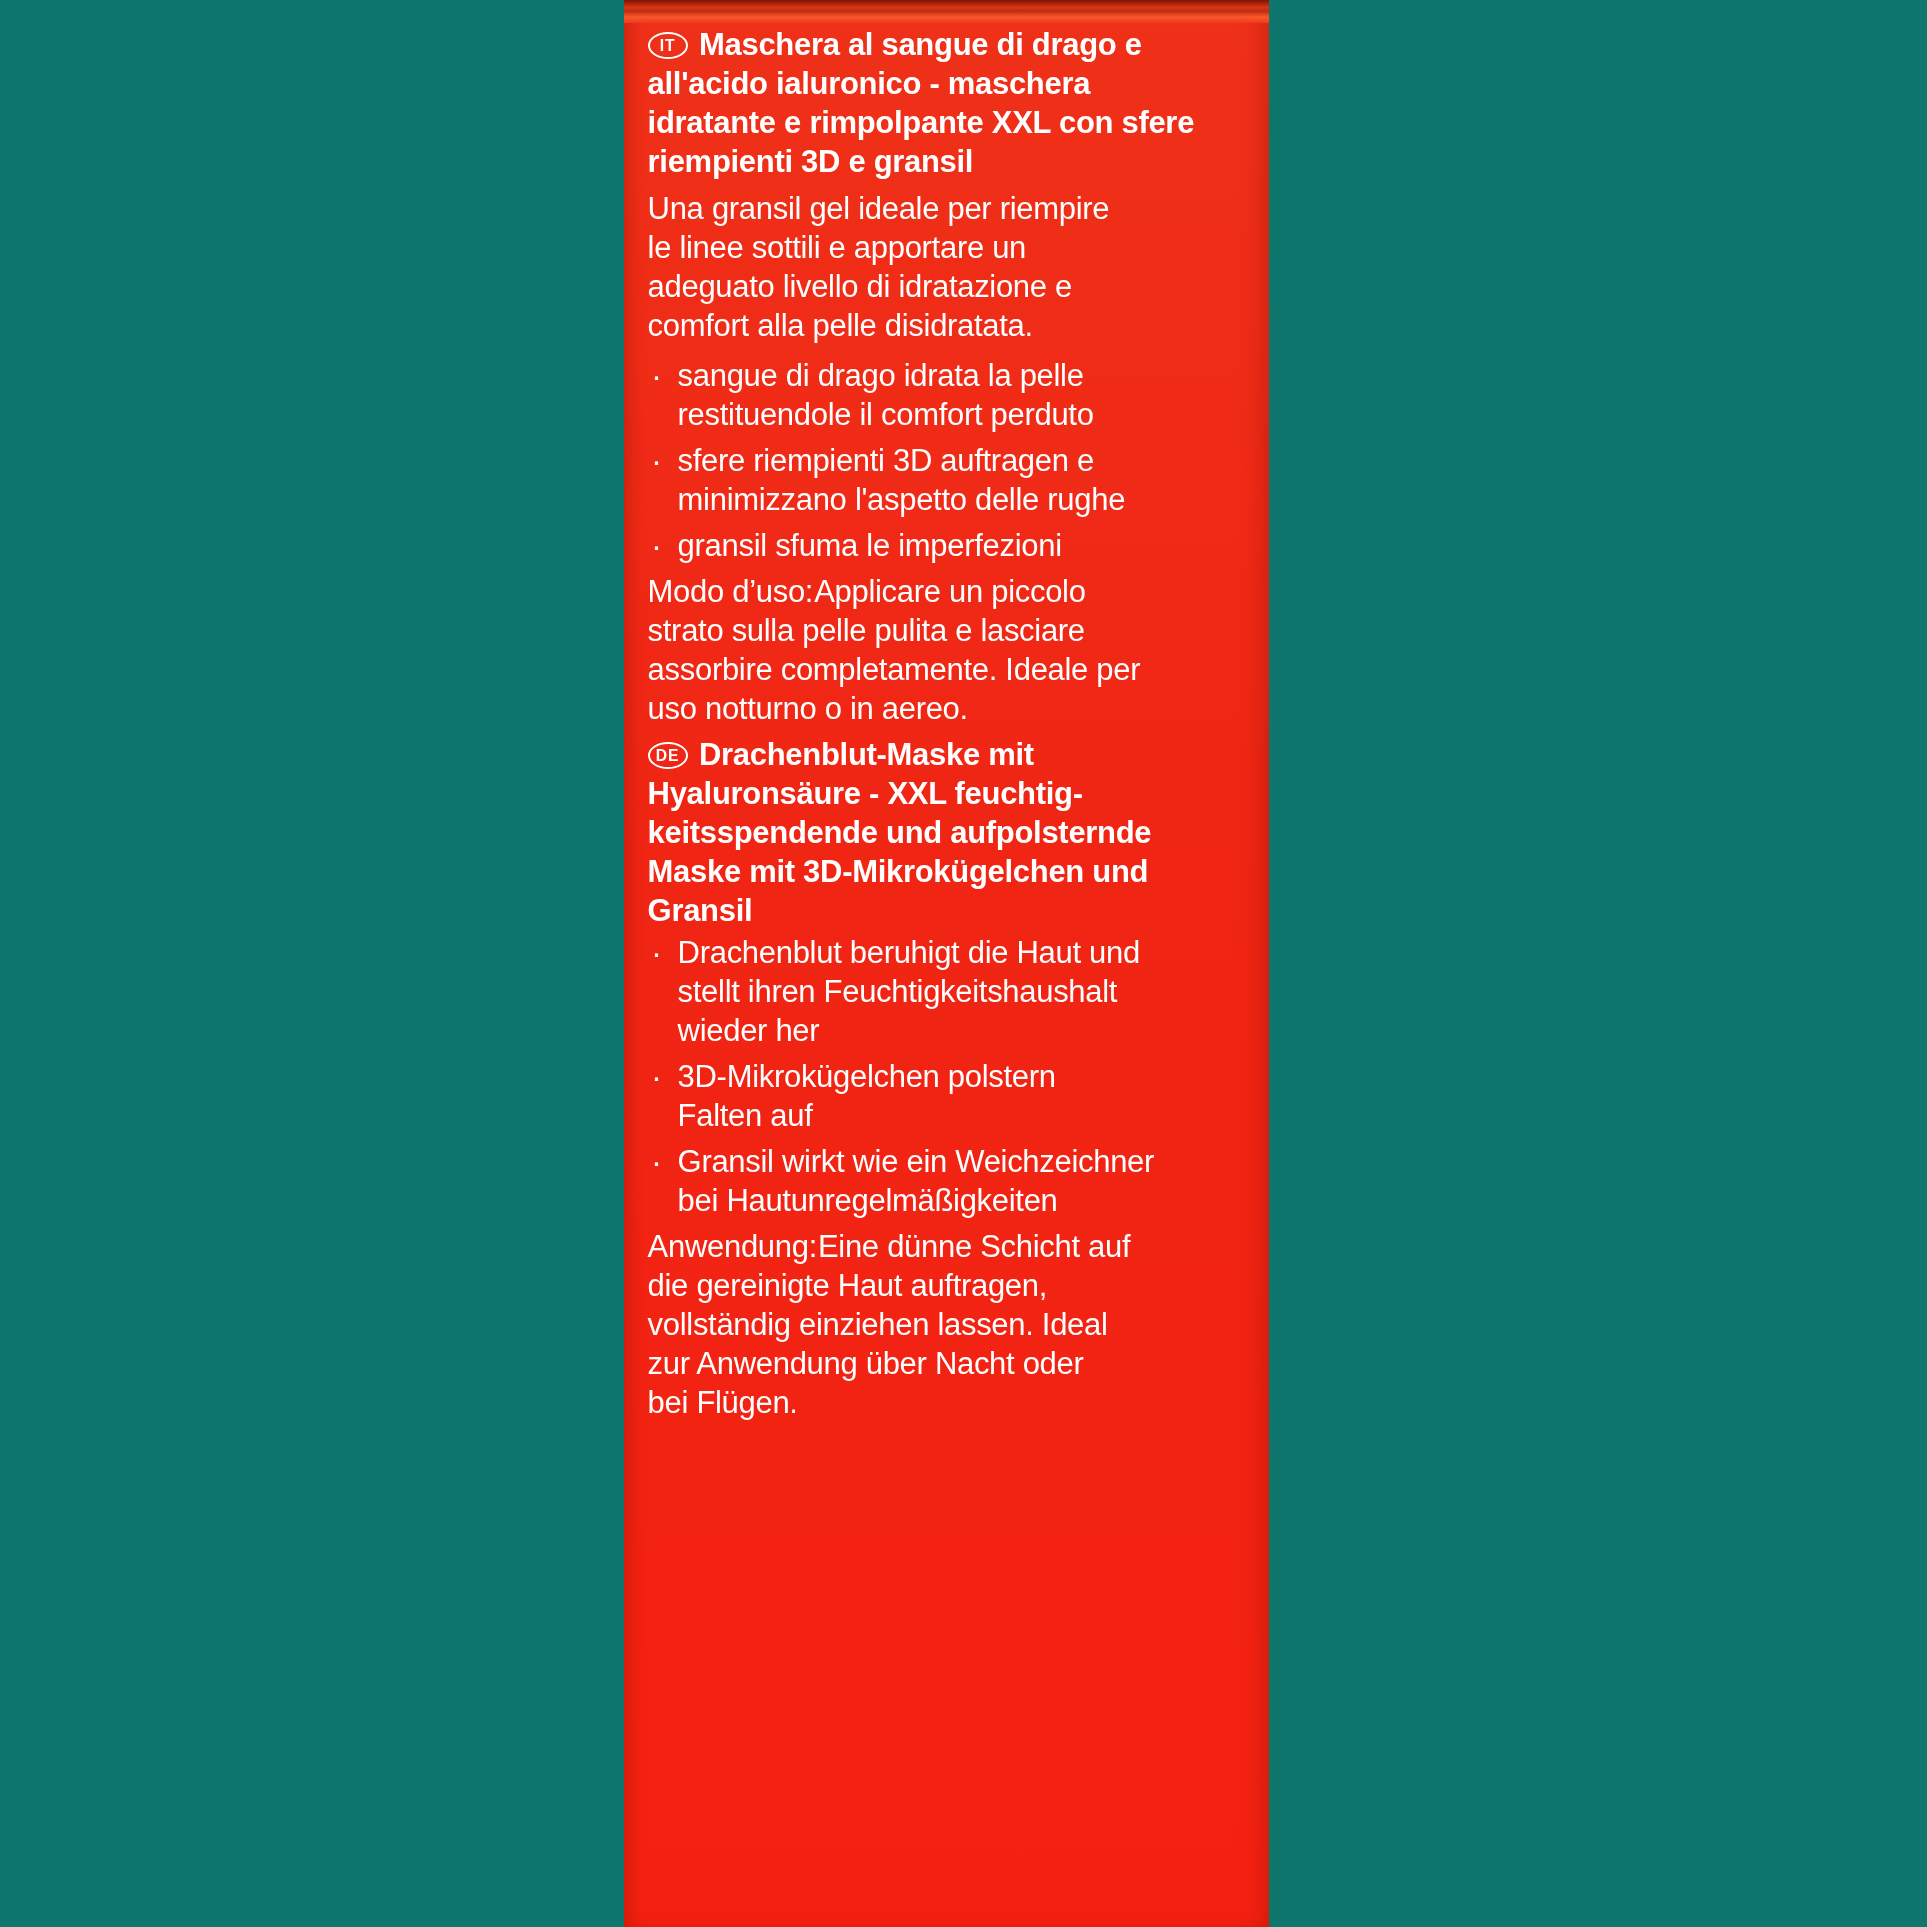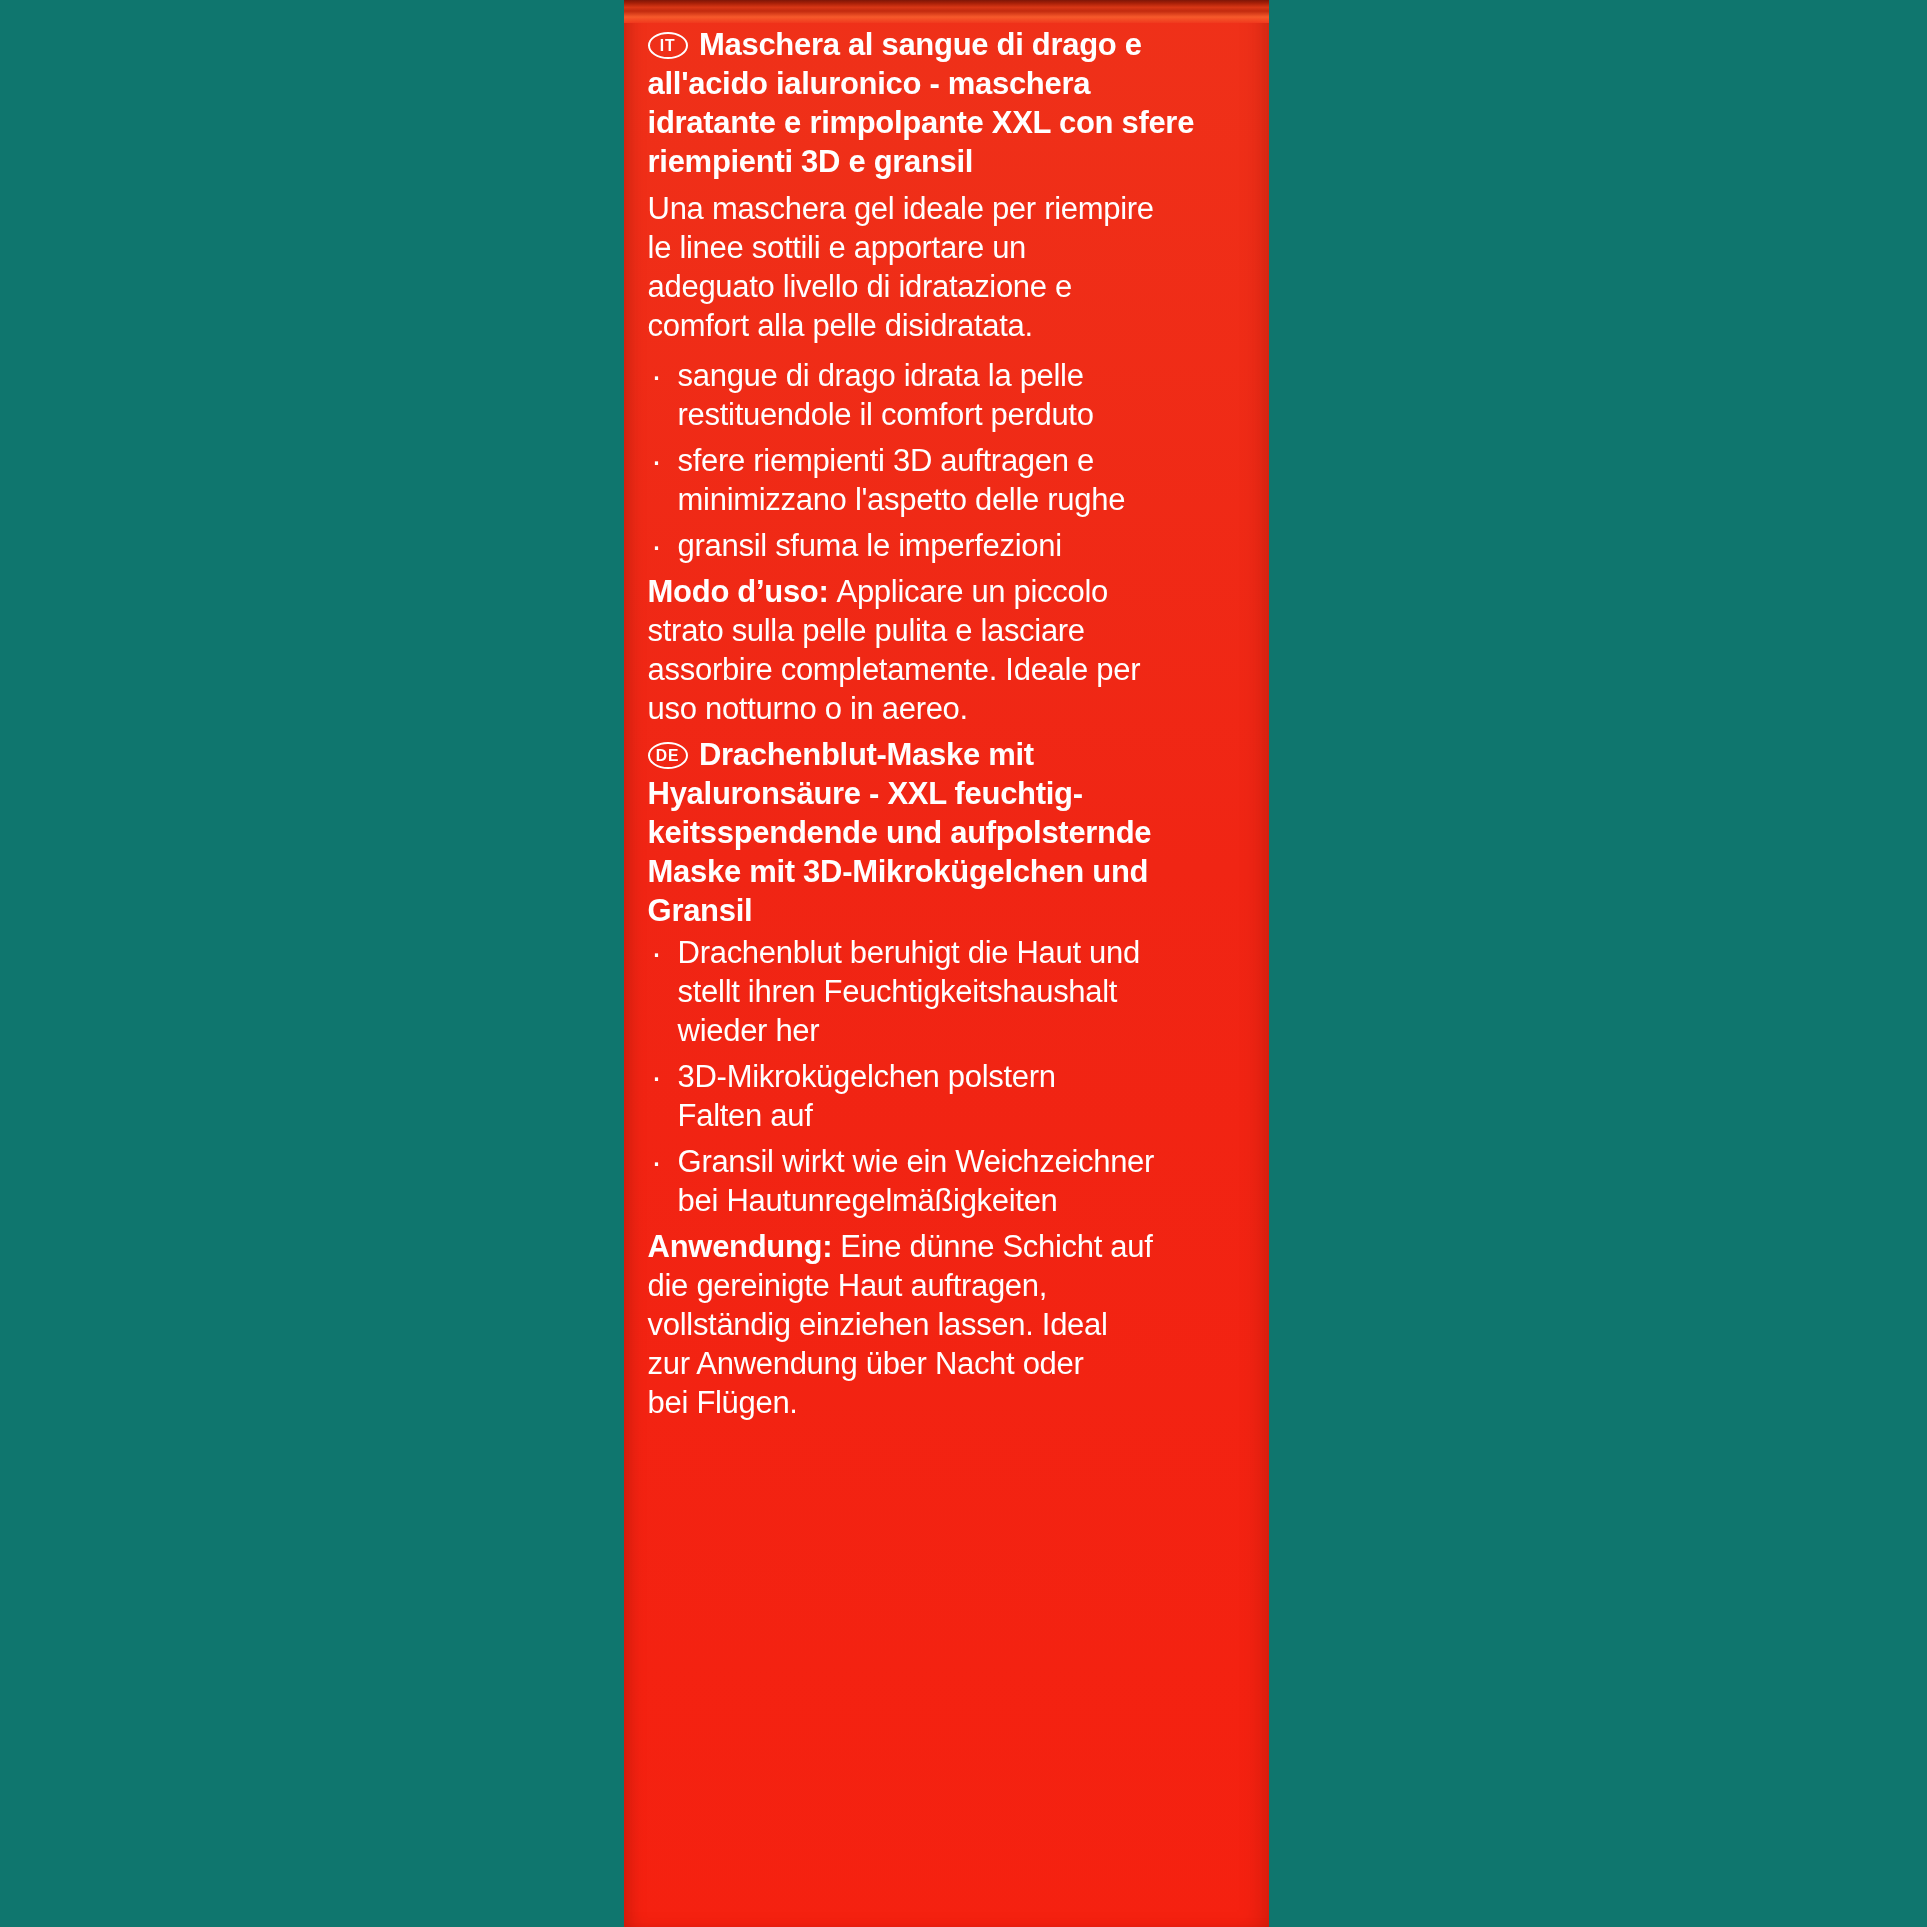--- a/index.html
+++ b/index.html
@@ -59,40 +59,40 @@
   .bullets { list-style:none; }
   .bullets-it { margin-bottom:5.2px; }
   .bullets-de { margin-bottom:3.5px; }
   .bullet { display:flex; margin-bottom:7px; }
   .bullet .dot {
     flex:none; width:30px;
     padding-left:3.5px;
     font-size:33px;
   }
   .bullet .btext { flex:1; }
-  .usage-label { font-weight:bold; margin-right:8px; }
+  .usage-label { font-weight:normal; margin-right:1px; }
   .usage-it { margin-bottom:7px; }
   .usage-de { margin-bottom:0; }
 </style>
 </head>
 <body>
 
 <div class="stage">
   <div class="panel">
     <div class="fold"></div>
     <div class="content">
 
       <div class="ttl t-it">
         <span class="badge">IT</span><span class="pre">Maschera al sangue di drago e
 all'acido ialuronico - maschera
 idratante e rimpolpante XXL con sfere
 riempienti 3D e gransil</span>
       </div>
 
-      <p class="pre intro-it">Una maschera gel ideale per riempire
+      <p class="pre intro-it">Una gransil gel ideale per riempire
 le linee sottili e apportare un
 adeguato livello di idratazione e
 comfort alla pelle disidratata.</p>
 
       <ul class="bullets bullets-it">
         <li class="bullet">
           <span class="dot">·</span>
           <span class="btext pre">sangue di drago idrata la pelle
 restituendole il comfort perduto</span>
         </li>

